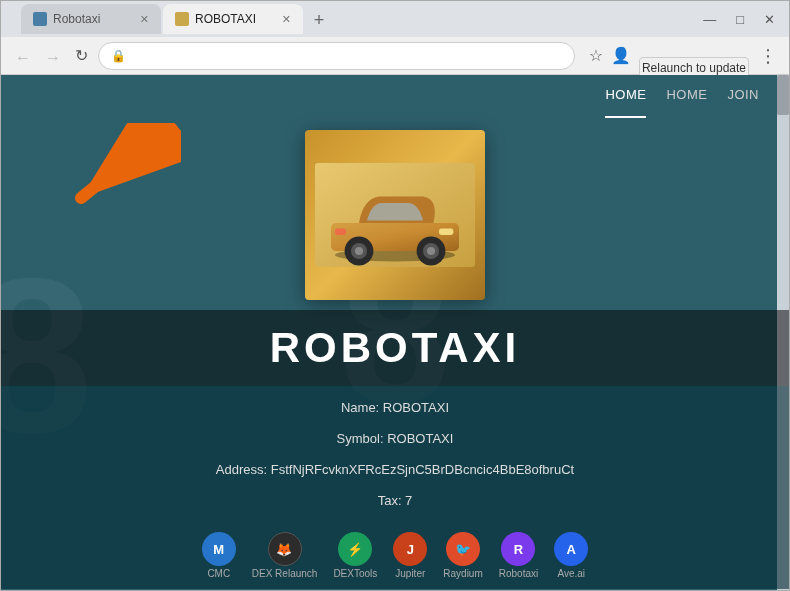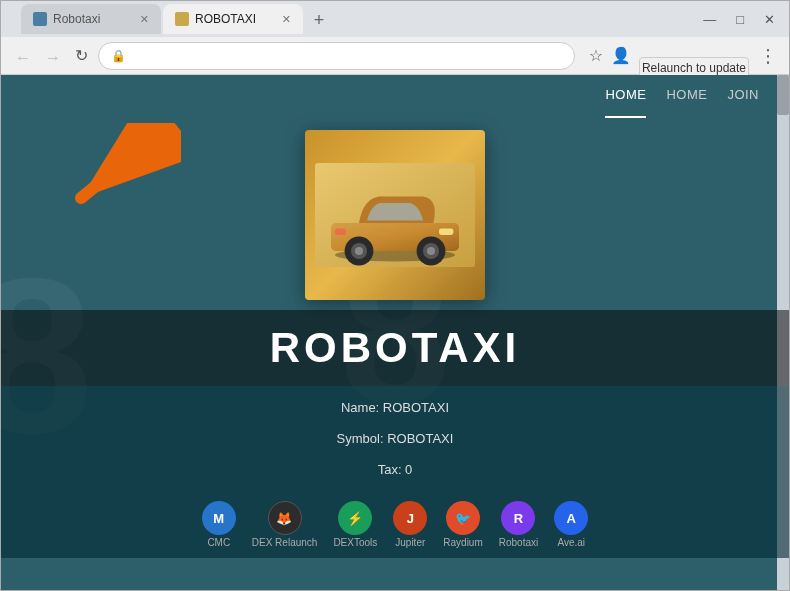--- a/index.html
+++ b/index.html
@@ -432,21 +432,22 @@
         </svg>
       </div>
 
       <div class="title-band">
         <span class="site-title">ROBOTAXI</span>
       </div>
 
       <div class="info-section">
         <span class="info-text">Name: ROBOTAXI</span>
         <span class="info-text">Symbol: ROBOTAXI</span>
-        <span class="info-text">Tax: 0</span>
+        <span class="info-text">Address: FstfNjRFcvknXFRcEzSjnC5BrDBcncic4BbE8ofbruCt</span>
+        <span class="info-text">Tax: 7</span>
 
         <div class="info-icons-row">
 
           <div class="crypto-icon">
             <div class="crypto-icon-circle cmc-color">
               <span style="font-size:13px;font-weight:bold;">M</span>
             </div>
             <span class="crypto-label">CMC</span>
           </div>
 

